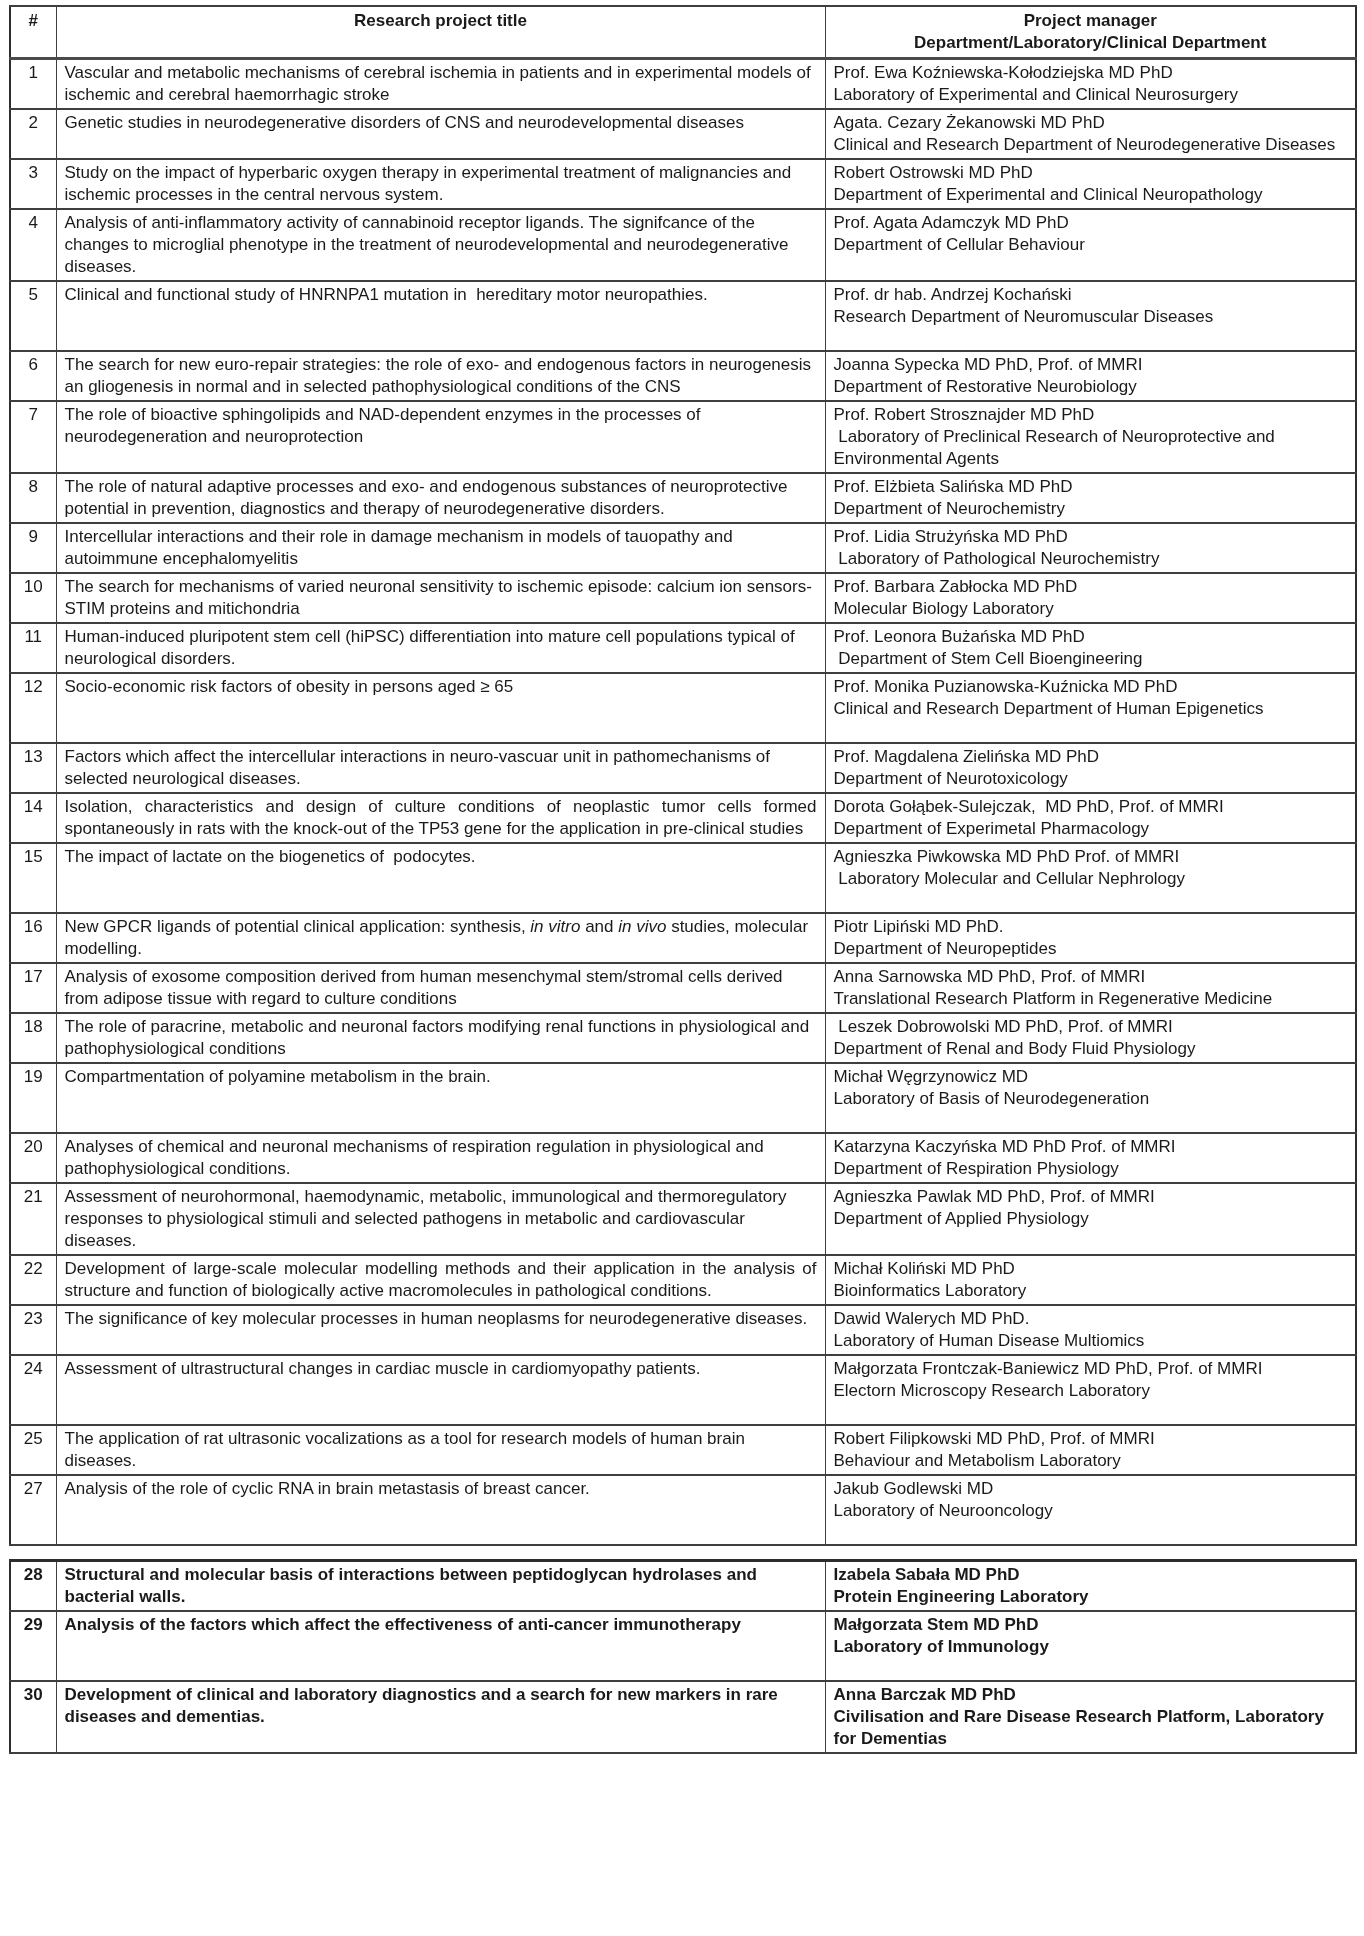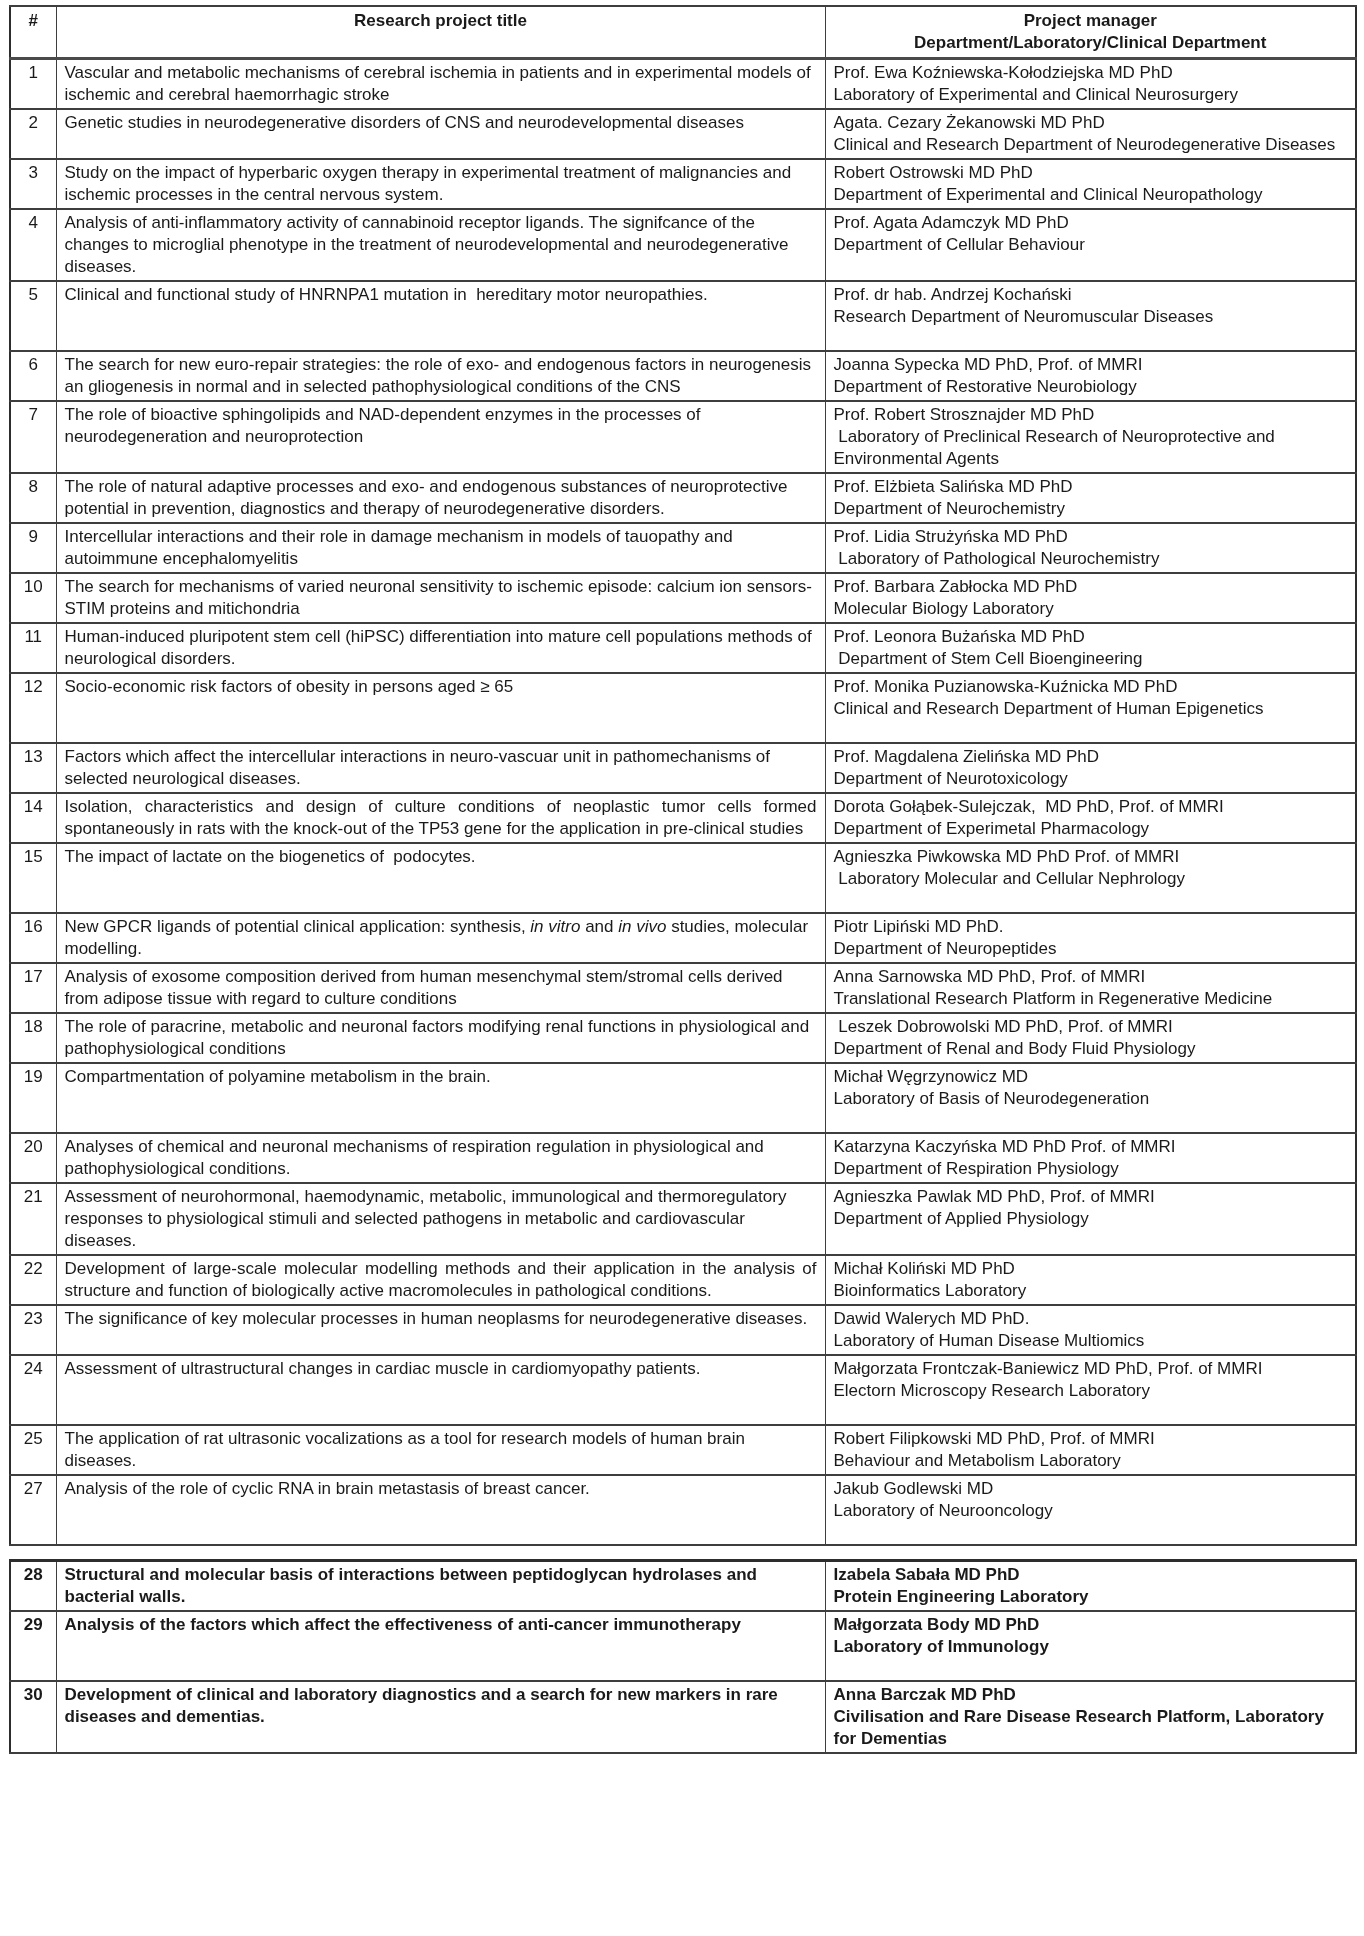--- a/index.html
+++ b/index.html
@@ -160,21 +160,21 @@
         <tr>
           <td class="num">10</td>
           <td class="title">The search for mechanisms of varied neuronal sensitivity to ischemic episode: calcium ion sensors- STIM proteins and mitichondria</td>
           <td class="mgr">
             <div class="name">Prof. Barbara Zabłocka MD PhD</div>
             <div class="dept">Molecular Biology Laboratory</div>
           </td>
         </tr>
         <tr>
           <td class="num">11</td>
-          <td class="title">Human-induced pluripotent stem cell (hiPSC) differentiation into mature cell populations methods of neurological disorders.</td>
+          <td class="title">Human-induced pluripotent stem cell (hiPSC) differentiation into mature cell populations typical of neurological disorders.</td>
           <td class="mgr">
             <div class="name">Prof. Leonora Bużańska MD PhD</div>
             <div class="dept"> Department of Stem Cell Bioengineering</div>
           </td>
         </tr>
         <tr class="tall">
           <td class="num">12</td>
           <td class="title">Socio-economic risk factors of obesity in persons aged ≥ 65</td>
           <td class="mgr">
             <div class="name">Prof. Monika Puzianowska-Kuźnicka MD PhD</div>
@@ -308,21 +308,21 @@
           <td class="title">Structural and molecular basis of interactions between peptidoglycan hydrolases and bacterial walls.</td>
           <td class="mgr">
             <div class="name">Izabela Sabała MD PhD</div>
             <div class="dept">Protein Engineering Laboratory</div>
           </td>
         </tr>
         <tr class="tall">
           <td class="num">29</td>
           <td class="title">Analysis of the factors which affect the effectiveness of anti-cancer immunotherapy</td>
           <td class="mgr">
-            <div class="name">Małgorzata Body MD PhD</div>
+            <div class="name">Małgorzata Stem MD PhD</div>
             <div class="dept">Laboratory of Immunology</div>
           </td>
         </tr>
         <tr>
           <td class="num">30</td>
           <td class="title">Development of clinical and laboratory diagnostics and a search for new markers in rare diseases and dementias.</td>
           <td class="mgr">
             <div class="name">Anna Barczak MD PhD</div>
             <div class="dept">Civilisation and Rare Disease Research Platform, Laboratory for Dementias</div>
           </td>

